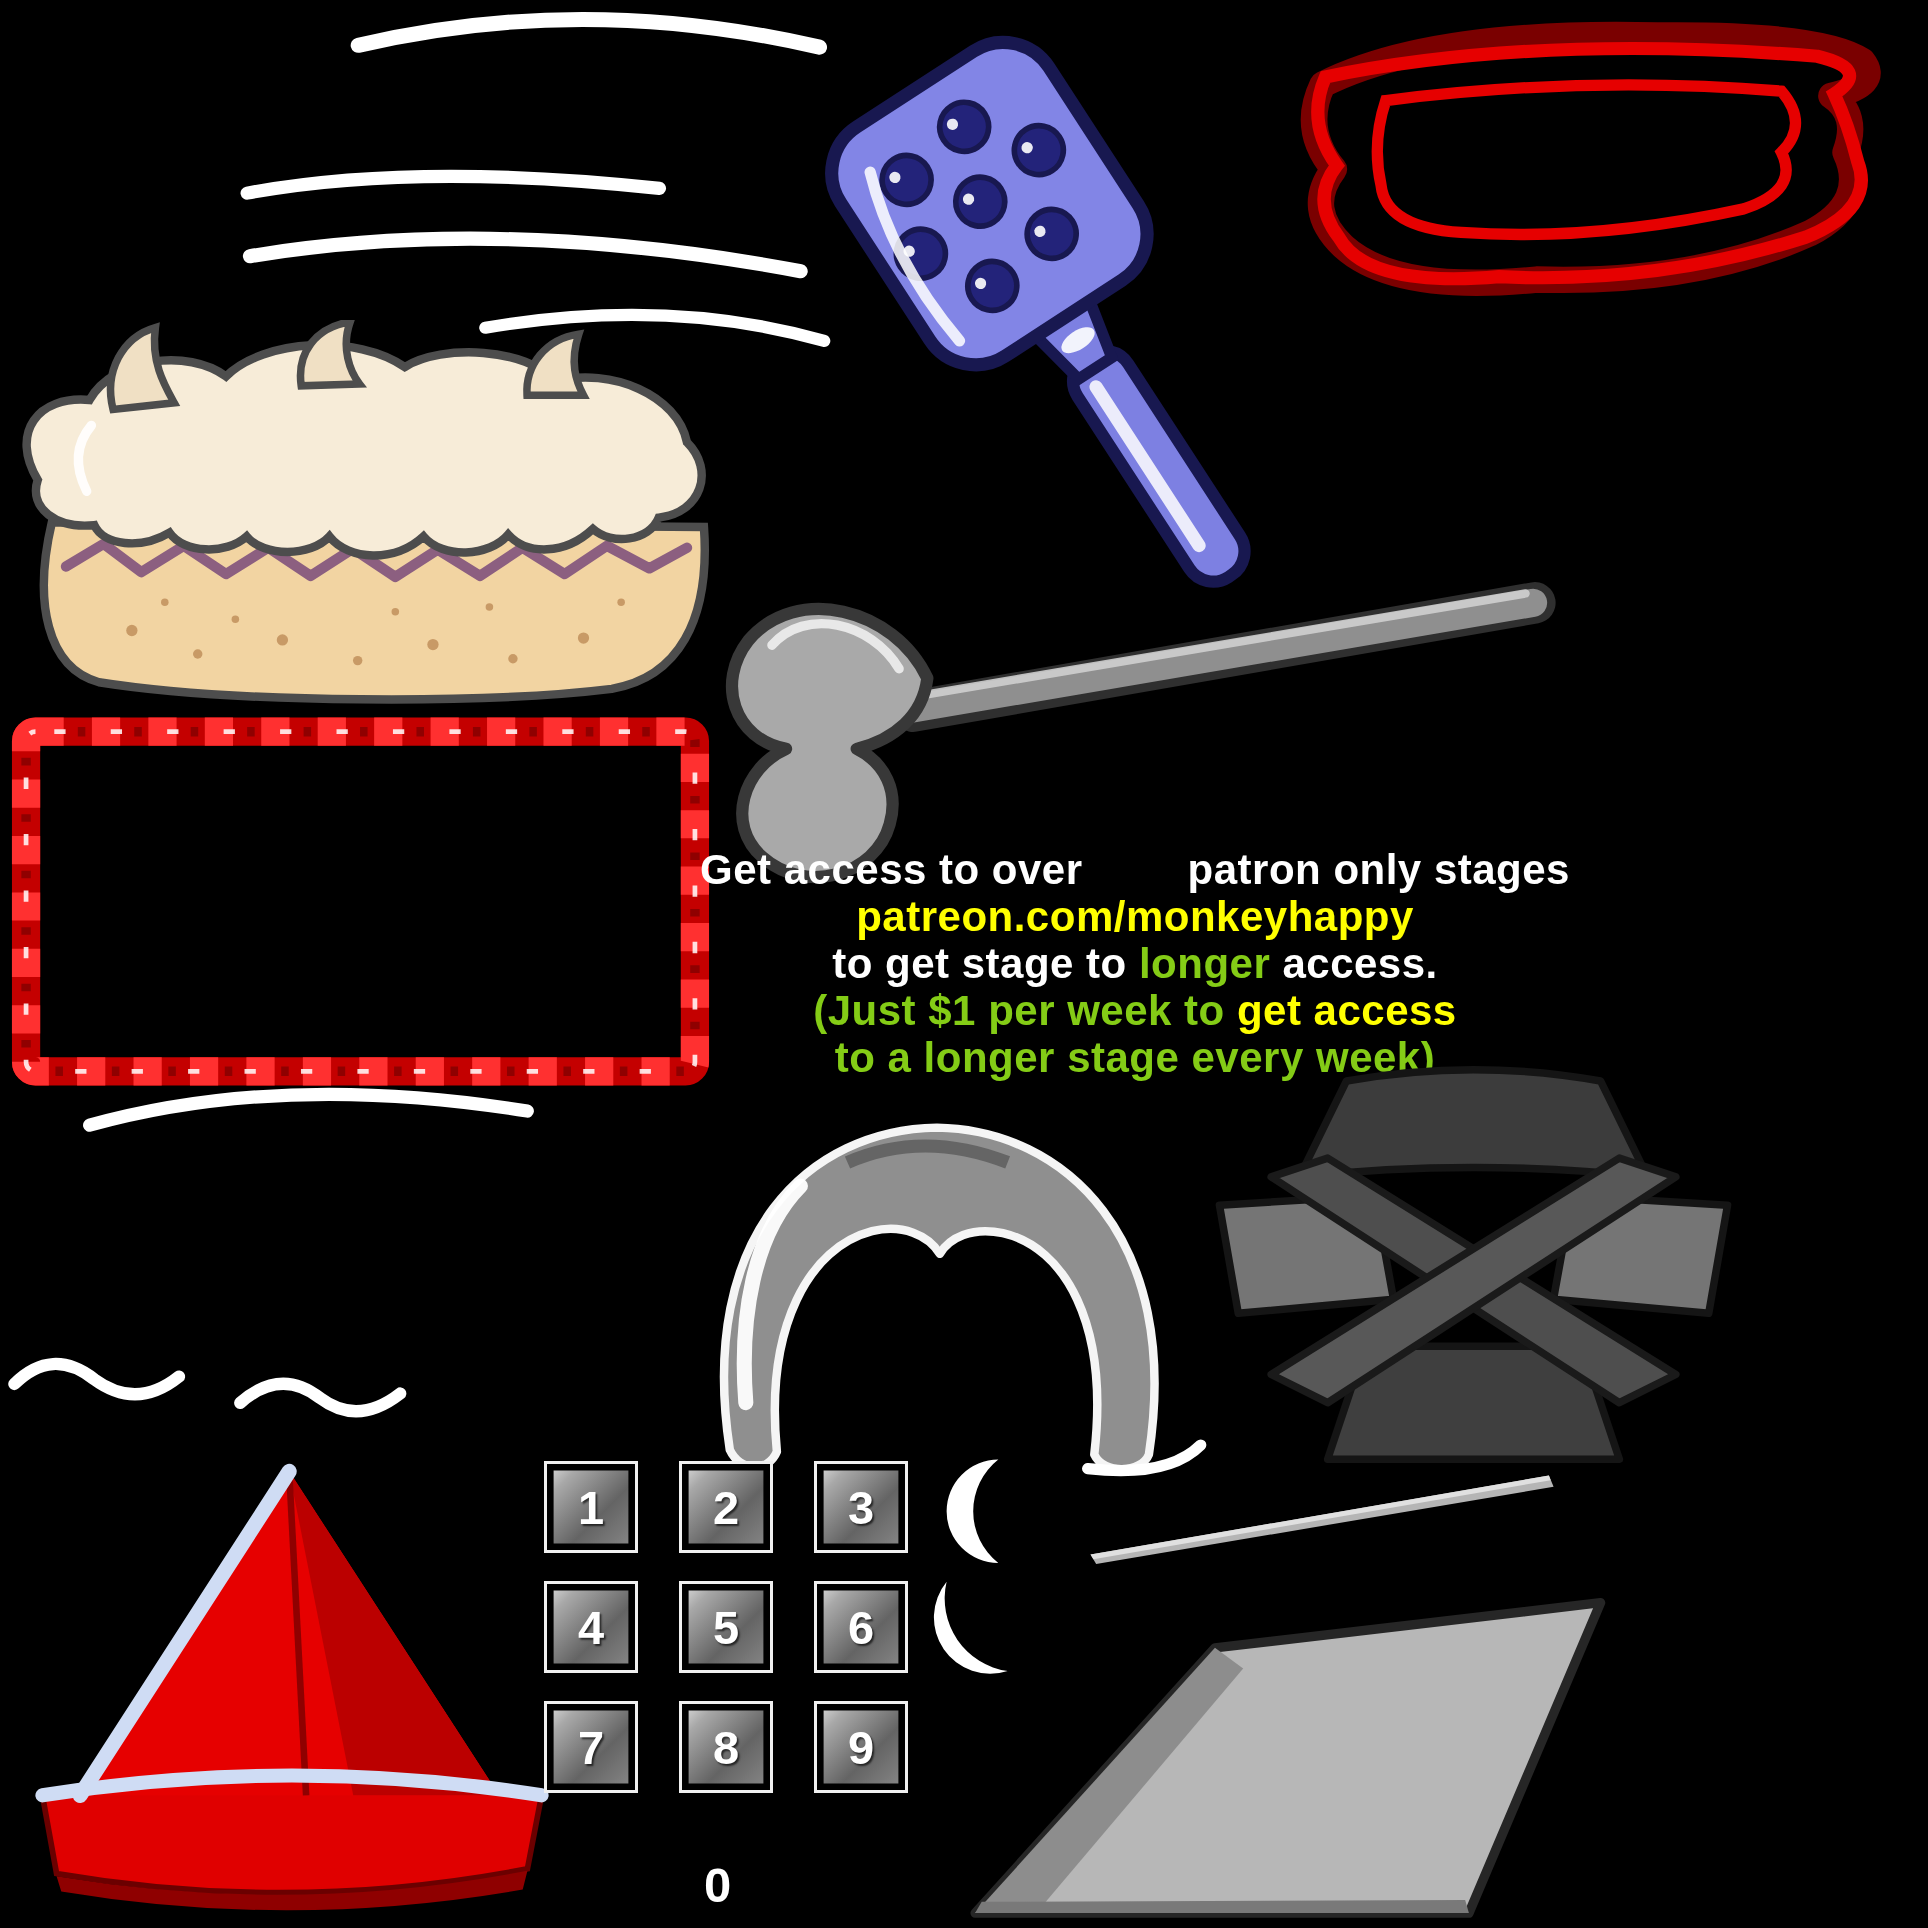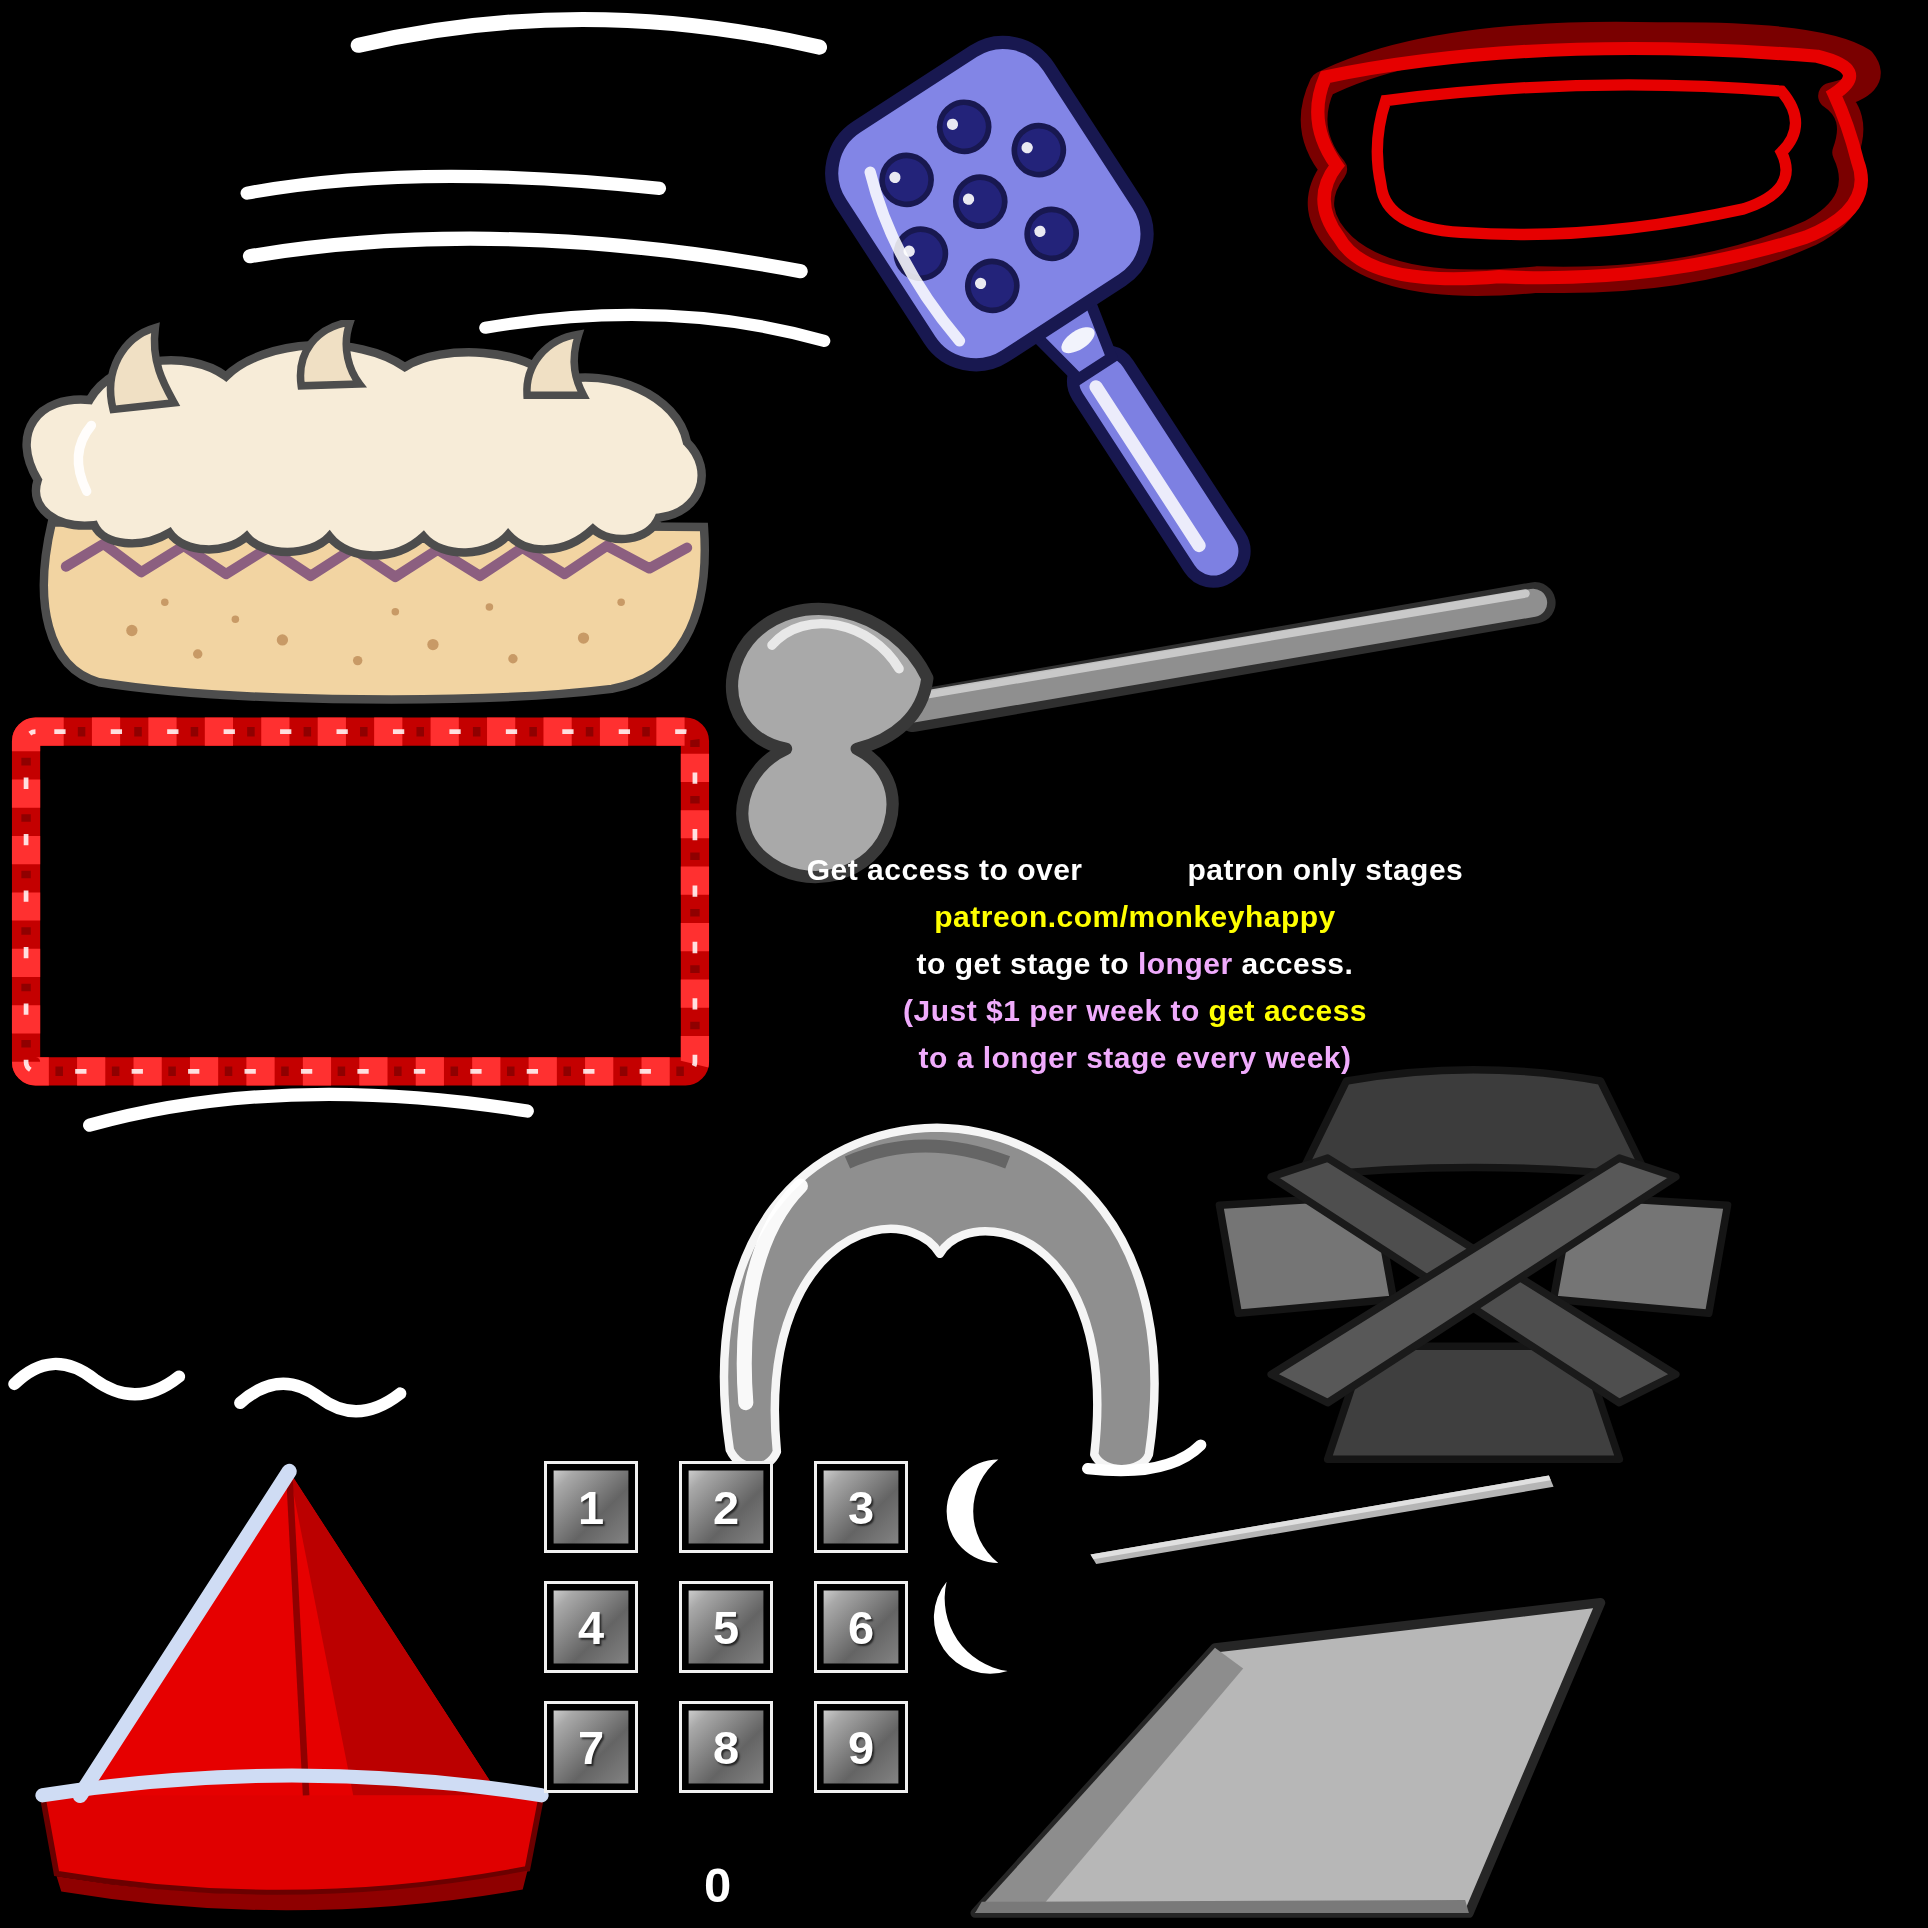--- a/index.html
+++ b/index.html
@@ -7,26 +7,26 @@
   body { font-family: "Liberation Sans", sans-serif; }
   #canvas {
     position: relative; width: 1928px; height: 1928px;
     background: #000; overflow: hidden;
   }
   .sprite { position: absolute; }
 
   
   .promo {
     position: absolute; left: 589px; top: 846px; width: 1092px;
-    text-align: center; font-weight: bold; font-size: 30px; line-height: 47px;
+    text-align: center; font-weight: bold; font-size: 42px; line-height: 47px;
     color: #fff; letter-spacing: 0.5px; white-space: nowrap;
   }
   .promo .white  { color: #ffffff; }
   .promo .yellow { color: #ffff00; margin-top: 37px; }
-  .promo .orange { color: #f0abfc; }
+  .promo .orange { color: #84cc16; }
   .spacer { display: inline-block; width: 105px; }
 
   
   .keypad {
     position: absolute; left: 544px; top: 1461px;
     display: grid; grid-template-columns: repeat(3, 94px);
     grid-auto-rows: 92px; column-gap: 41px; row-gap: 28px;
   }
   .key {
     border: 3.8px solid #f0f0f0;

